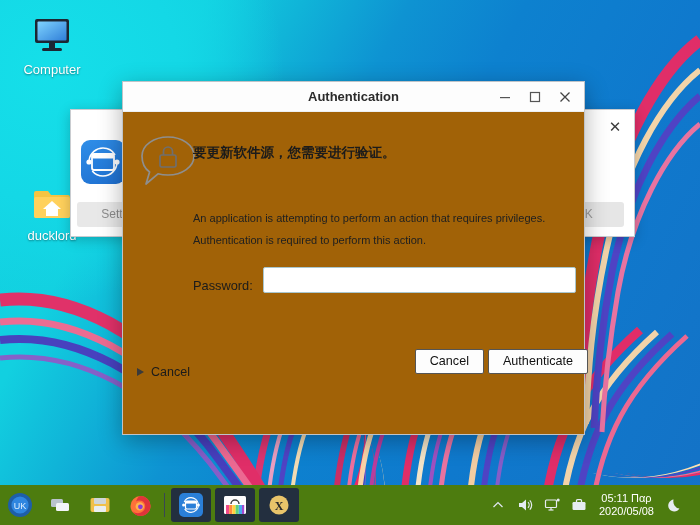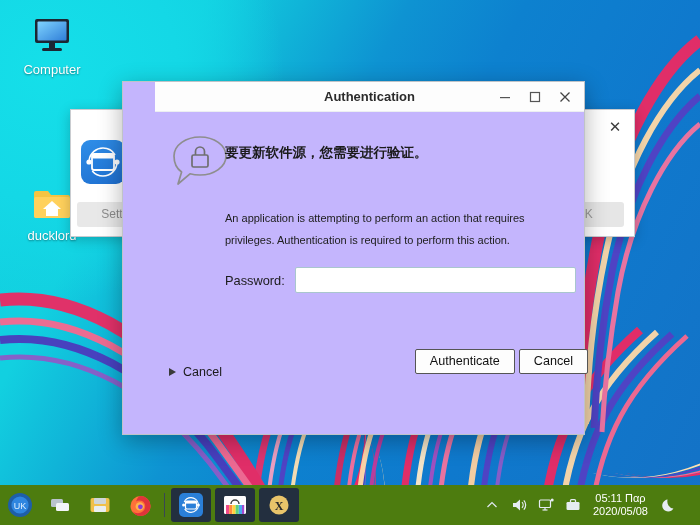--- a/index.html
+++ b/index.html
@@ -74,24 +74,23 @@
   }
   .bgwin-btn2 {
     position: absolute; right: 10px; top: 92px; width: 80px; height: 25px;
     background: #e6e6e6; border-radius: 3px; color: #9a9a9a;
     font-size: 12px; line-height: 25px; text-align: center; overflow: hidden;
   }
 
   
   .dialog {
     position: absolute; left: 122px; top: 81px; width: 463px; height: 354px;
-    background: #c4b5fd;
+    background: #a16207;
     border: 1px solid #bfc3c7;
     box-shadow: 0 6px 22px rgba(0,0,0,.30);
-    padding-left: 32px;
   }
   .titlebar {
     position: relative; height: 30px; background: #fdfdfd;
     border-bottom: 1px solid #eceff1;
   }
   .title-text {
     position: absolute; left: 0; right: 0; top: 0; height: 30px;
     line-height: 30px; text-align: center;
     font-size: 13px; font-weight: bold; color: #2b2b2b;
   }
@@ -109,21 +108,21 @@
     position: absolute; left: 70px; top: 32px; right: 16px;
     font-size: 13.5px; font-weight: bold; color: #1b1b1b;
     font-family: "DejaVu Sans", "Liberation Sans", sans-serif;
   }
   .body-text {
     position: absolute; left: 70px; top: 95px; right: 8px;
     font-size: 11px; color: #202020; line-height: 22px;
   }
   .pwd-row {
     position: absolute; left: 70px; top: 155px; right: 8px;
-    display: flex; align-items: center;
+    display: flex; align-items: flex-end;
   }
   .pwd-label { font-size: 12.8px; color: #1b1b1b; margin-right: 10px; }
   .pwd-input {
     flex: 1; height: 26px; background: #fff;
     border: 1px solid #a9c6ce; border-radius: 2px;
     padding: 0 6px; font-size: 12.5px; color: #111; outline: none;
   }
   .details {
     position: absolute; left: 14px; top: 253px;
     display: flex; align-items: center; gap: 7px;
@@ -151,21 +150,21 @@
   .tb-left { display: flex; align-items: center; height: 40px; }
   .tb-item {
     width: 40px; height: 40px; display: flex; align-items: center; justify-content: center;
   }
   .tb-sep { width: 1px; height: 24px; background: #3a4654; margin: 0 4px; }
   .tb-task {
     width: 40px; height: 34px; margin: 0 2px; border-radius: 3px;
     background: #232f3f; display: flex; align-items: center; justify-content: center;
   }
   .tb-spacer { flex: 1; }
-  .tray { display: flex; align-items: center; height: 40px; padding-right: 18px; }
+  .tray { display: flex; align-items: center; height: 40px; padding-right: 12px; }
   .tray-ic {
     width: 27px; height: 40px; display: flex; align-items: center; justify-content: center;
     color: #e6ecf2;
   }
   .clock {
     color: #fff; font-size: 11px; line-height: 13px; text-align: center;
     padding: 0 8px 0 6px;
   }
   .moon { width: 26px; height: 40px; display:flex; align-items:center; justify-content:center; }
 </style>
@@ -314,22 +313,22 @@
         <span class="pwd-label">Password:</span>
         <input class="pwd-input" type="password" placeholder="" style="">
       </div>
 
       <div class="details">
         <span class="tri"></span>
         <span>Cancel</span>
       </div>
 
       <div class="dlg-actions">
+        <button class="dbtn">Cancel</button>
         <button class="dbtn">Authenticate</button>
-        <button class="dbtn">Cancel</button>
       </div>
 
     </div>
   </div>
 
   <div class="taskbar">
 
     <div class="tb-left">
       <div class="tb-item">
         <svg width="26" height="26" viewBox="0 0 26 26">

